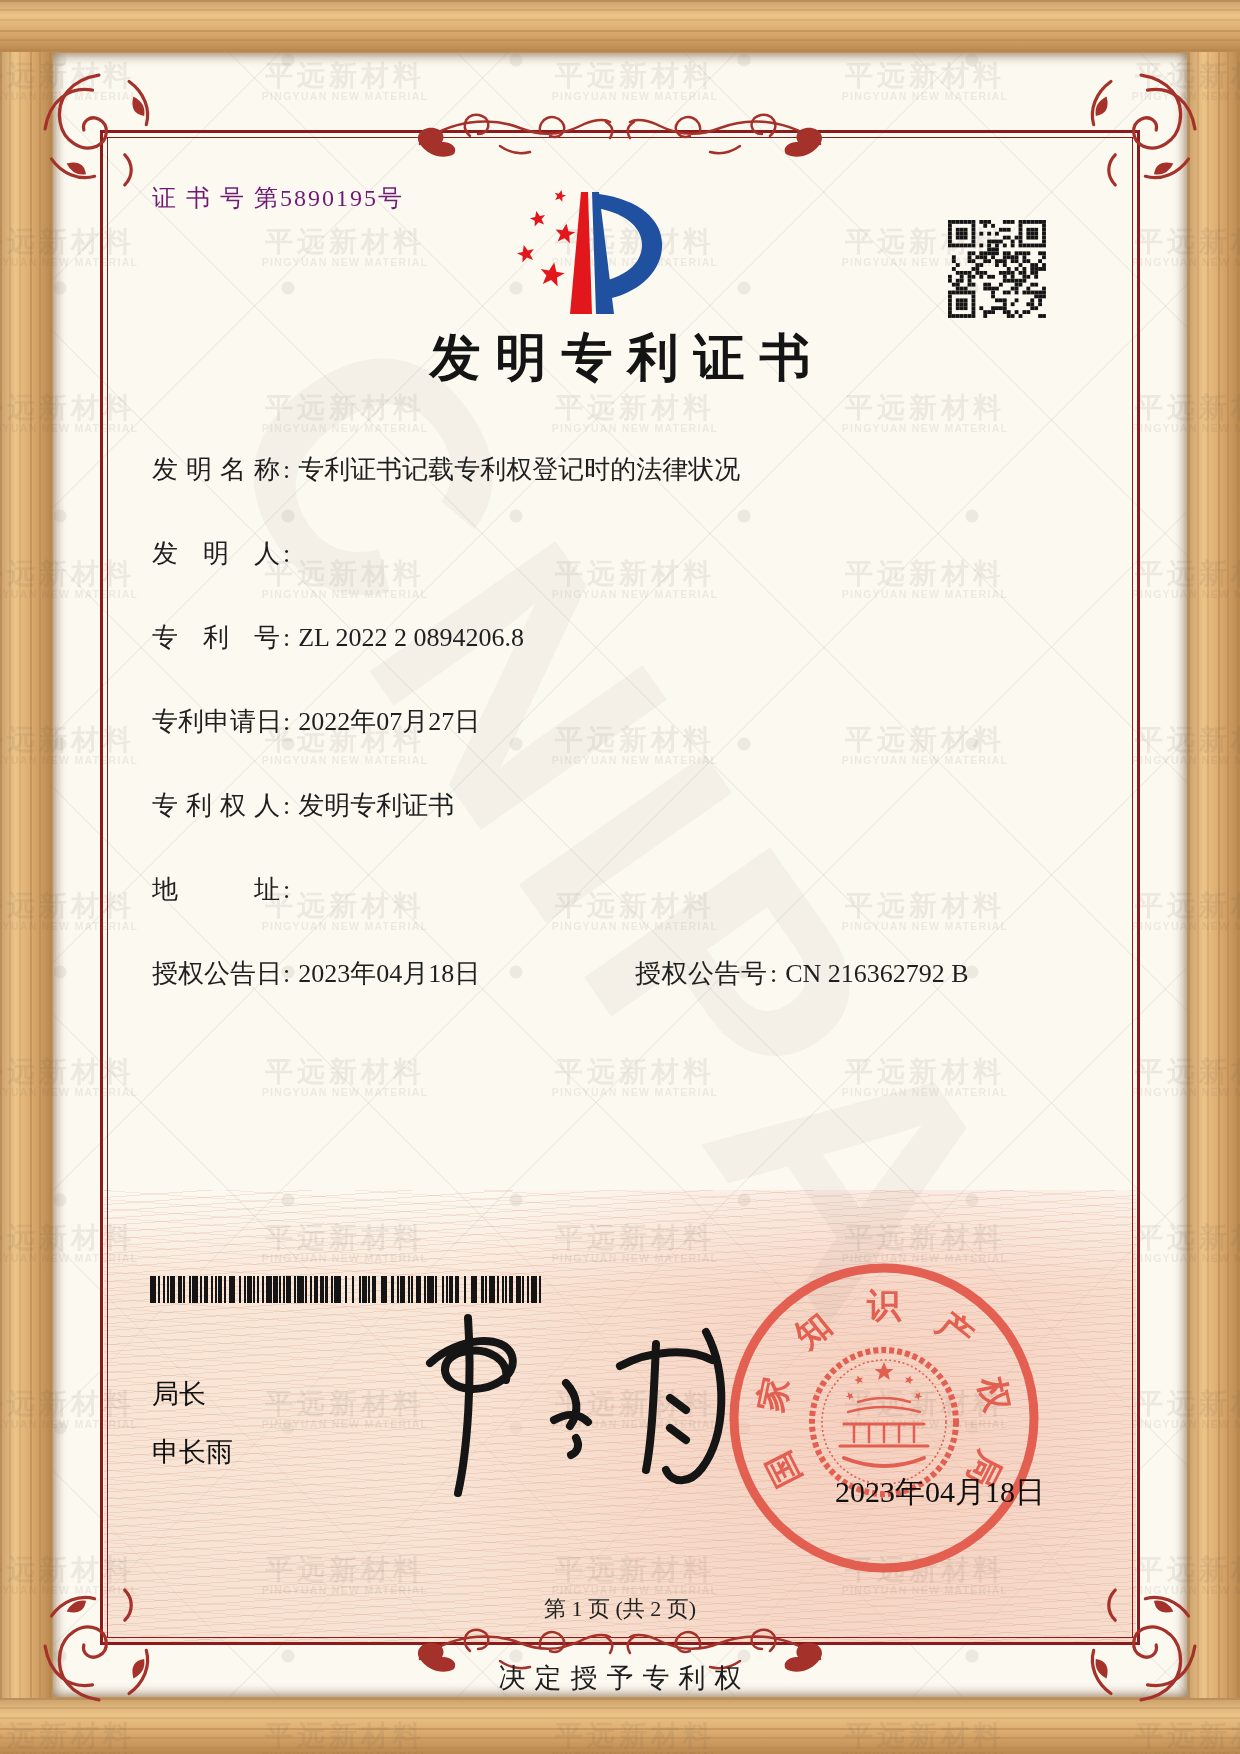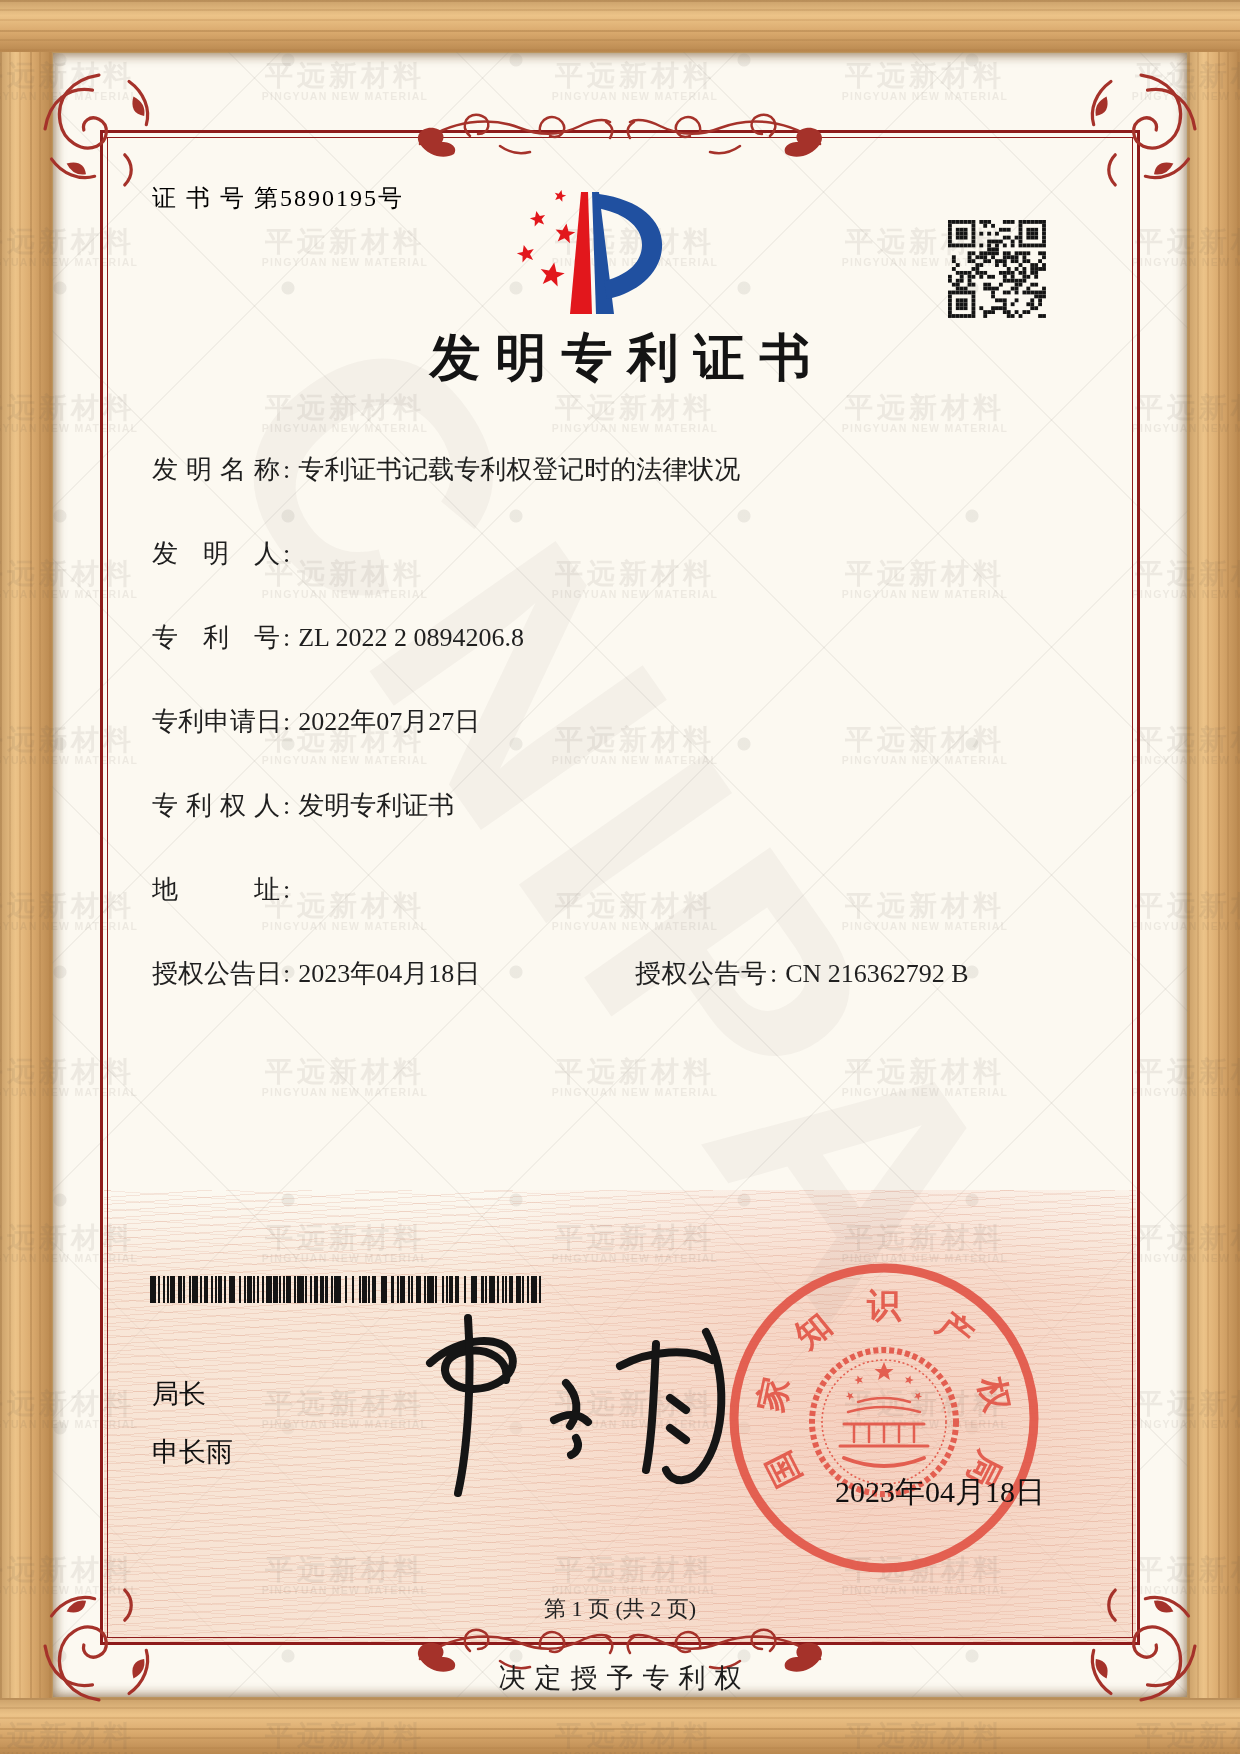--- a/index.html
+++ b/index.html
@@ -52,21 +52,21 @@
     font-family:"Liberation Sans",sans-serif;font-weight:bold;font-size:330px;letter-spacing:22px;
     color:rgba(110,100,86,.055);transform:rotate(55deg);}
 
   
   .redframe{position:absolute;left:100px;top:130px;width:1040px;height:1515px;
     border:3.5px solid #8e1b1b;box-sizing:border-box;}
   .redframe::after{content:"";position:absolute;inset:4px;border:1.5px solid #8e1b1b;}
   .orn{position:absolute;pointer-events:none;}
 
   
-  .certnum{position:absolute;left:152px;top:182px;font-size:24px;letter-spacing:2px;color:#000000;}
+  .certnum{position:absolute;left:152px;top:182px;font-size:24px;letter-spacing:2px;color:#701a75;}
   .logo{position:absolute;left:488px;top:180px;width:182px;height:148px;}
   .qr{position:absolute;left:948px;top:220px;width:98px;height:98px;}
   .title{position:absolute;left:0;right:0;top:324px;text-align:center;font-size:51px;font-weight:bold;
     letter-spacing:15px;text-indent:15px;color:#141414;}
 
   .fields{position:absolute;left:152px;top:452px;width:960px;font-size:26px;color:#1f1f1f;}
   .frow{height:84px;position:relative;}
   .fgroup{display:inline-flex;align-items:baseline;}
   .flabel{display:inline-flex;justify-content:space-between;width:128px;}
   .fcolon{margin:0 8px 0 3px;}

